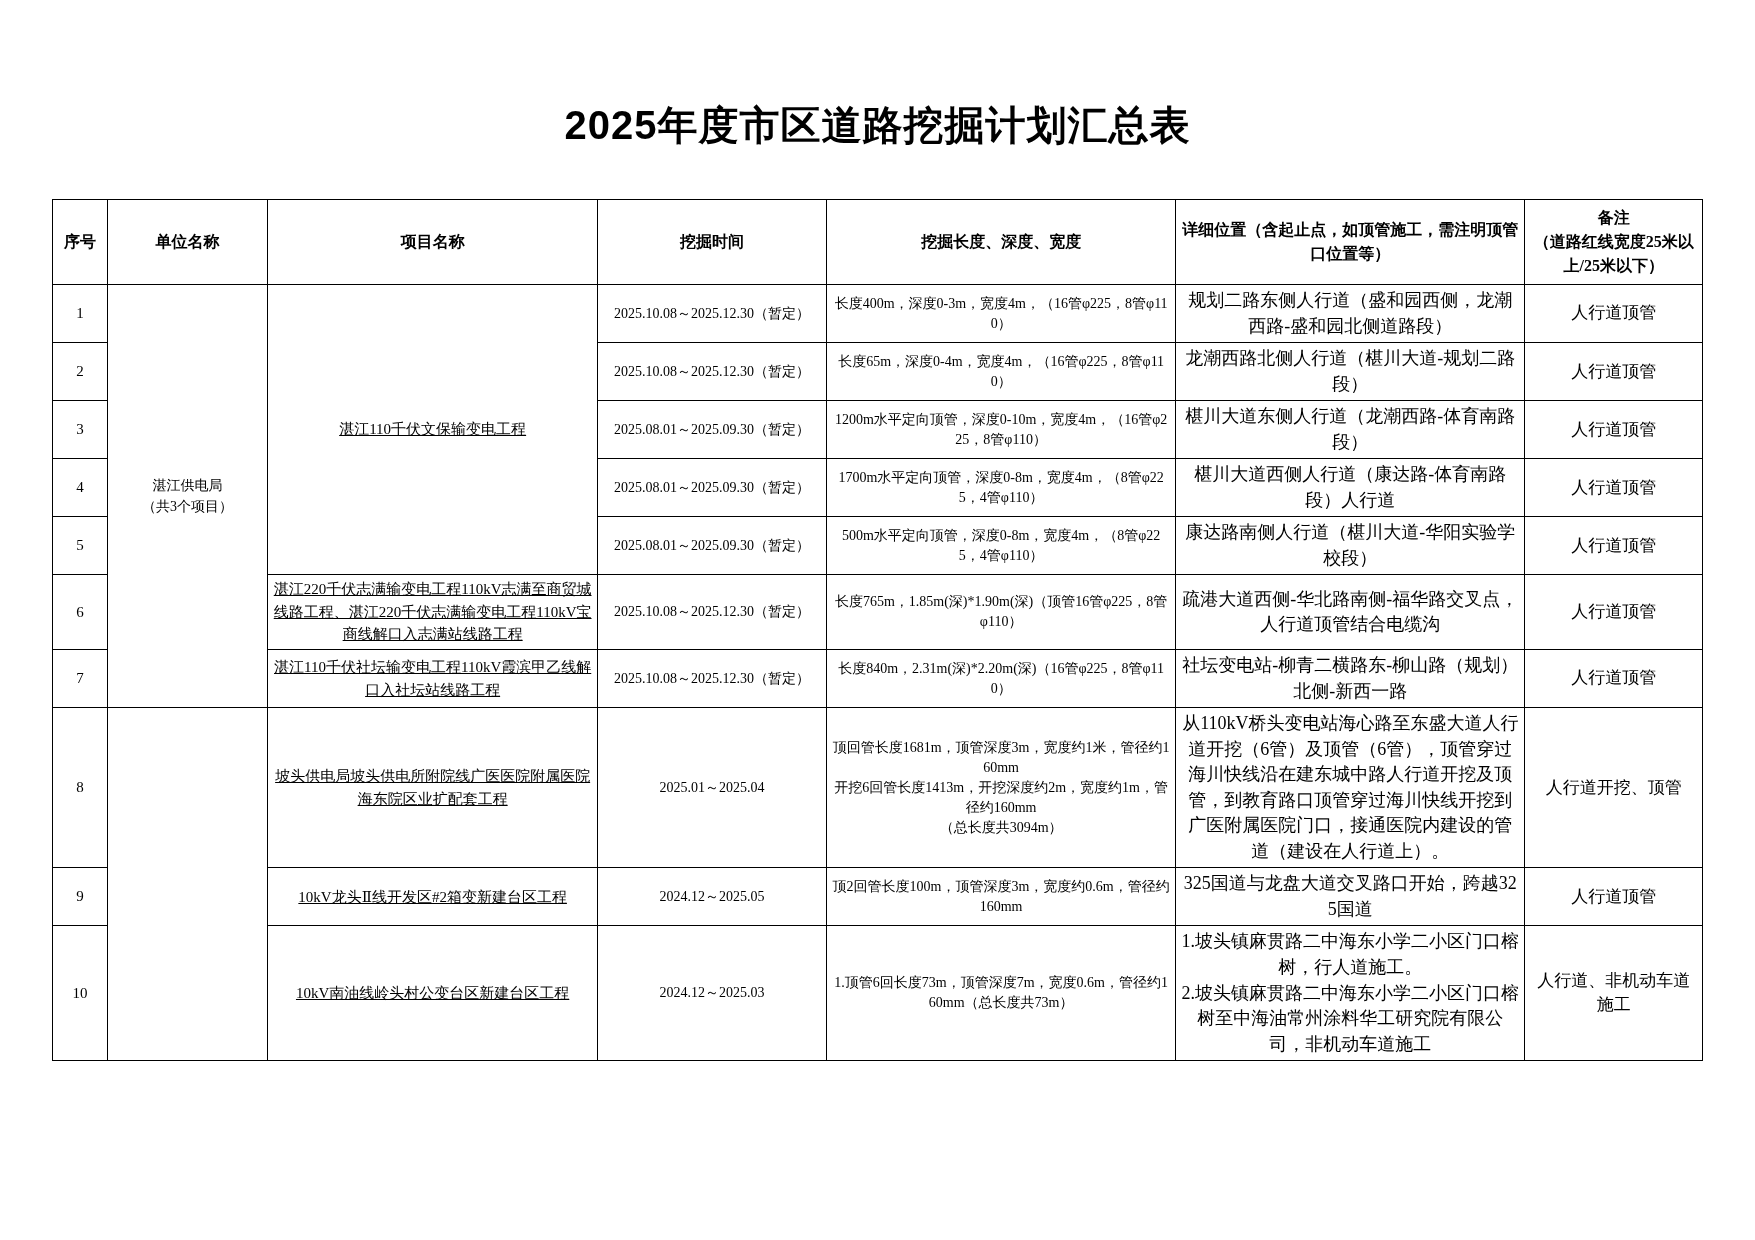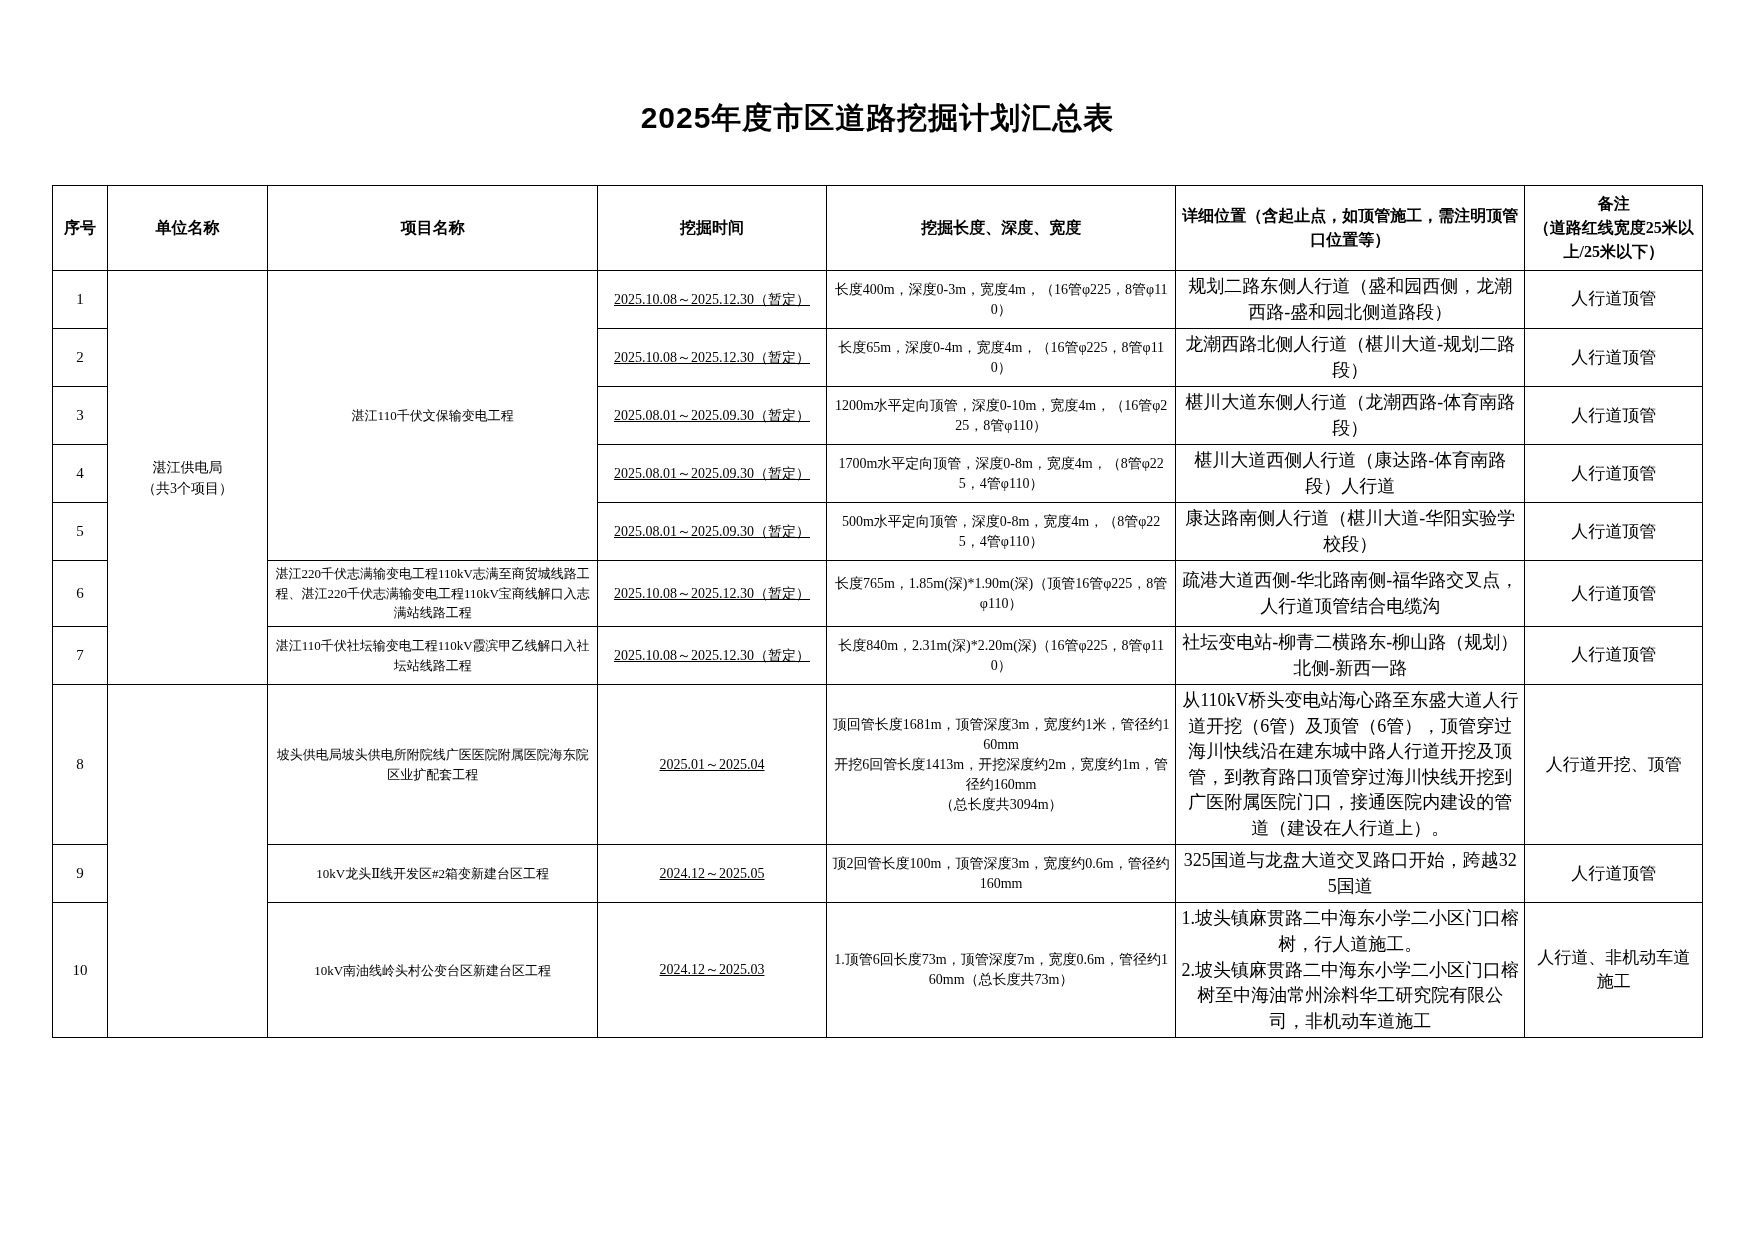--- a/index.html
+++ b/index.html
@@ -15,21 +15,21 @@
   }
   .page {
     position: relative;
     width: 1755px;
     height: 1240px;
     box-sizing: border-box;
     padding: 0;
   }
   .doc-title {
     text-align: center;
-    font-size: 30px;
+    font-size: 40px;
     font-weight: bold;
     letter-spacing: 1px;
     margin-top: 98px;
     margin-bottom: 0;
     font-family: "Liberation Sans", "DejaVu Sans", sans-serif;
   }
   .table-wrap {
     margin: 46px 52px 0 52px;
   }
   table.main {
@@ -55,22 +55,22 @@
   }
   col.c0 { width: 48px; }
   col.c1 { width: 140px; }
   col.c2 { width: 288px; }
   col.c3 { width: 200px; }
   col.c4 { width: 305px; }
   col.c5 { width: 305px; }
   col.c6 { width: 155px; }
   td.col-seq { font-size: 15px; }
   td.col-unit { font-size: 14px; line-height: 1.5; }
-  td.col-project { font-size: 13px; line-height: 1.5; text-align: center; }
-  td.col-time { font-size: 14px; text-decoration: underline; }
+  td.col-project { font-size: 15px; line-height: 1.5; text-align: center; text-decoration: underline; }
+  td.col-time { font-size: 14px; }
   td.col-size { font-size: 14px; }
   td.col-loc { font-size: 18px; text-align: left; }
   td.col-note { font-size: 17px; }
   .cell-left { text-align: left; }
   .nowrapish { white-space: pre-line; }
 </style>
 </head>
 <body>
 
 <div class="page">

